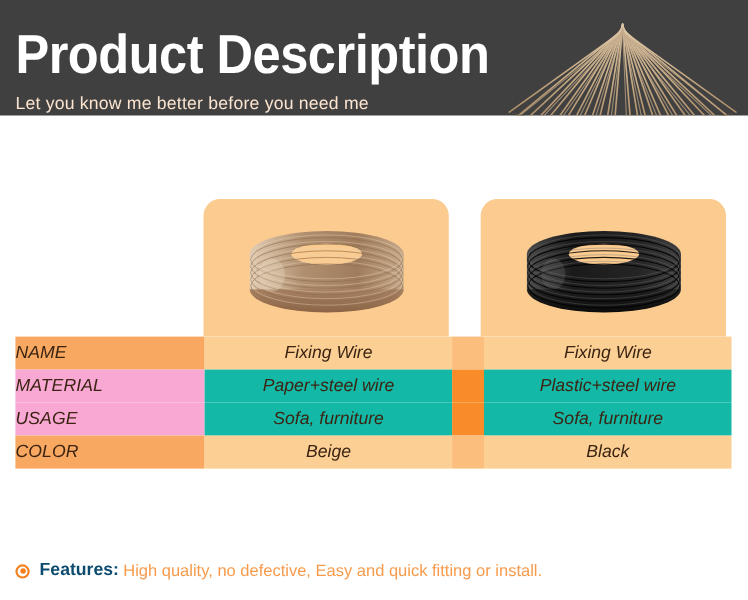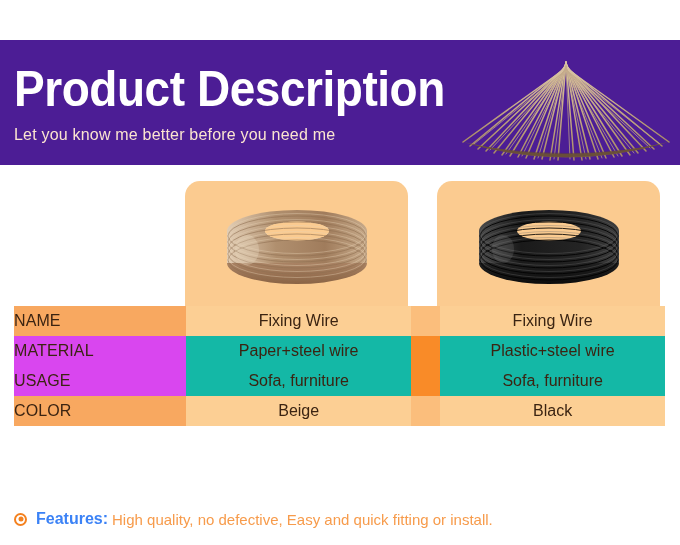--- a/index.html
+++ b/index.html
@@ -12,24 +12,23 @@
     background: #ffffff;
     font-family: "Liberation Sans", sans-serif;
     overflow: hidden;
     position: relative;
   }
 
   
   .banner {
     position: absolute;
     left: 0; top: 0;
-    width: 680px; height: 125px;
-    background: #4c1d95;
+    width: 680px; height: 105px;
+    background: #404040;
     overflow: hidden;
-    margin-top: 40px;
   }
   .banner-title {
     position: absolute;
     left: 14px; top: 22px;
     font-family: "Liberation Sans Narrow", "Liberation Sans", sans-serif;
     font-size: 50px;
     line-height: 54px;
     font-weight: bold;
     color: #ffffff;
     letter-spacing: -0.5px;
@@ -85,38 +84,39 @@
     width: 651px;
     border-collapse: collapse;
     table-layout: fixed;
   }
   .spec-table td {
     height: 30px;
     padding: 0;
     font-size: 16px;
     color: #3B2412;
     vertical-align: middle;
+    font-style: italic;
   }
   .col-label { width: 171px; }
   .col-val   { width: 223px; }
   .col-gap   { width: 29px; }
 
   .cell-label {
     padding-left: 12px;
     text-align: left;
     letter-spacing: 0.1px;
   }
   .cell-val { text-align: center; }
 
   
   tr.row-light .cell-label { background: #F8A860; }
   tr.row-light .cell-val   { background: #FCCF94; text-align: center; }
   tr.row-light .cell-gap   { background: #FBBE7C; }
   
-  tr.row-dark .cell-label { background: #d946ef; }
+  tr.row-dark .cell-label { background: #f9a8d4; }
   tr.row-dark .cell-val   { background: #14b8a6; }
   tr.row-dark .cell-gap   { background: #F98B28; }
 
   
   .features {
     position: absolute;
     left: 14px;
     top: 510px;
     display: flex;
     align-items: center;
@@ -136,21 +136,21 @@
     position: absolute;
     left: 50%; top: 50%;
     width: 5px; height: 5px;
     background: #F4811F;
     border-radius: 50%;
     transform: translate(-50%, -50%);
   }
   .features-label {
     font-size: 16px;
     font-weight: bold;
-    color: #3b82f6;
+    color: #0c4a6e;
     margin-right: 4px;
   }
   .features-text {
     font-size: 15px;
     color: #F79B4B;
   }
 </style>
 </head>
 <body>
 

